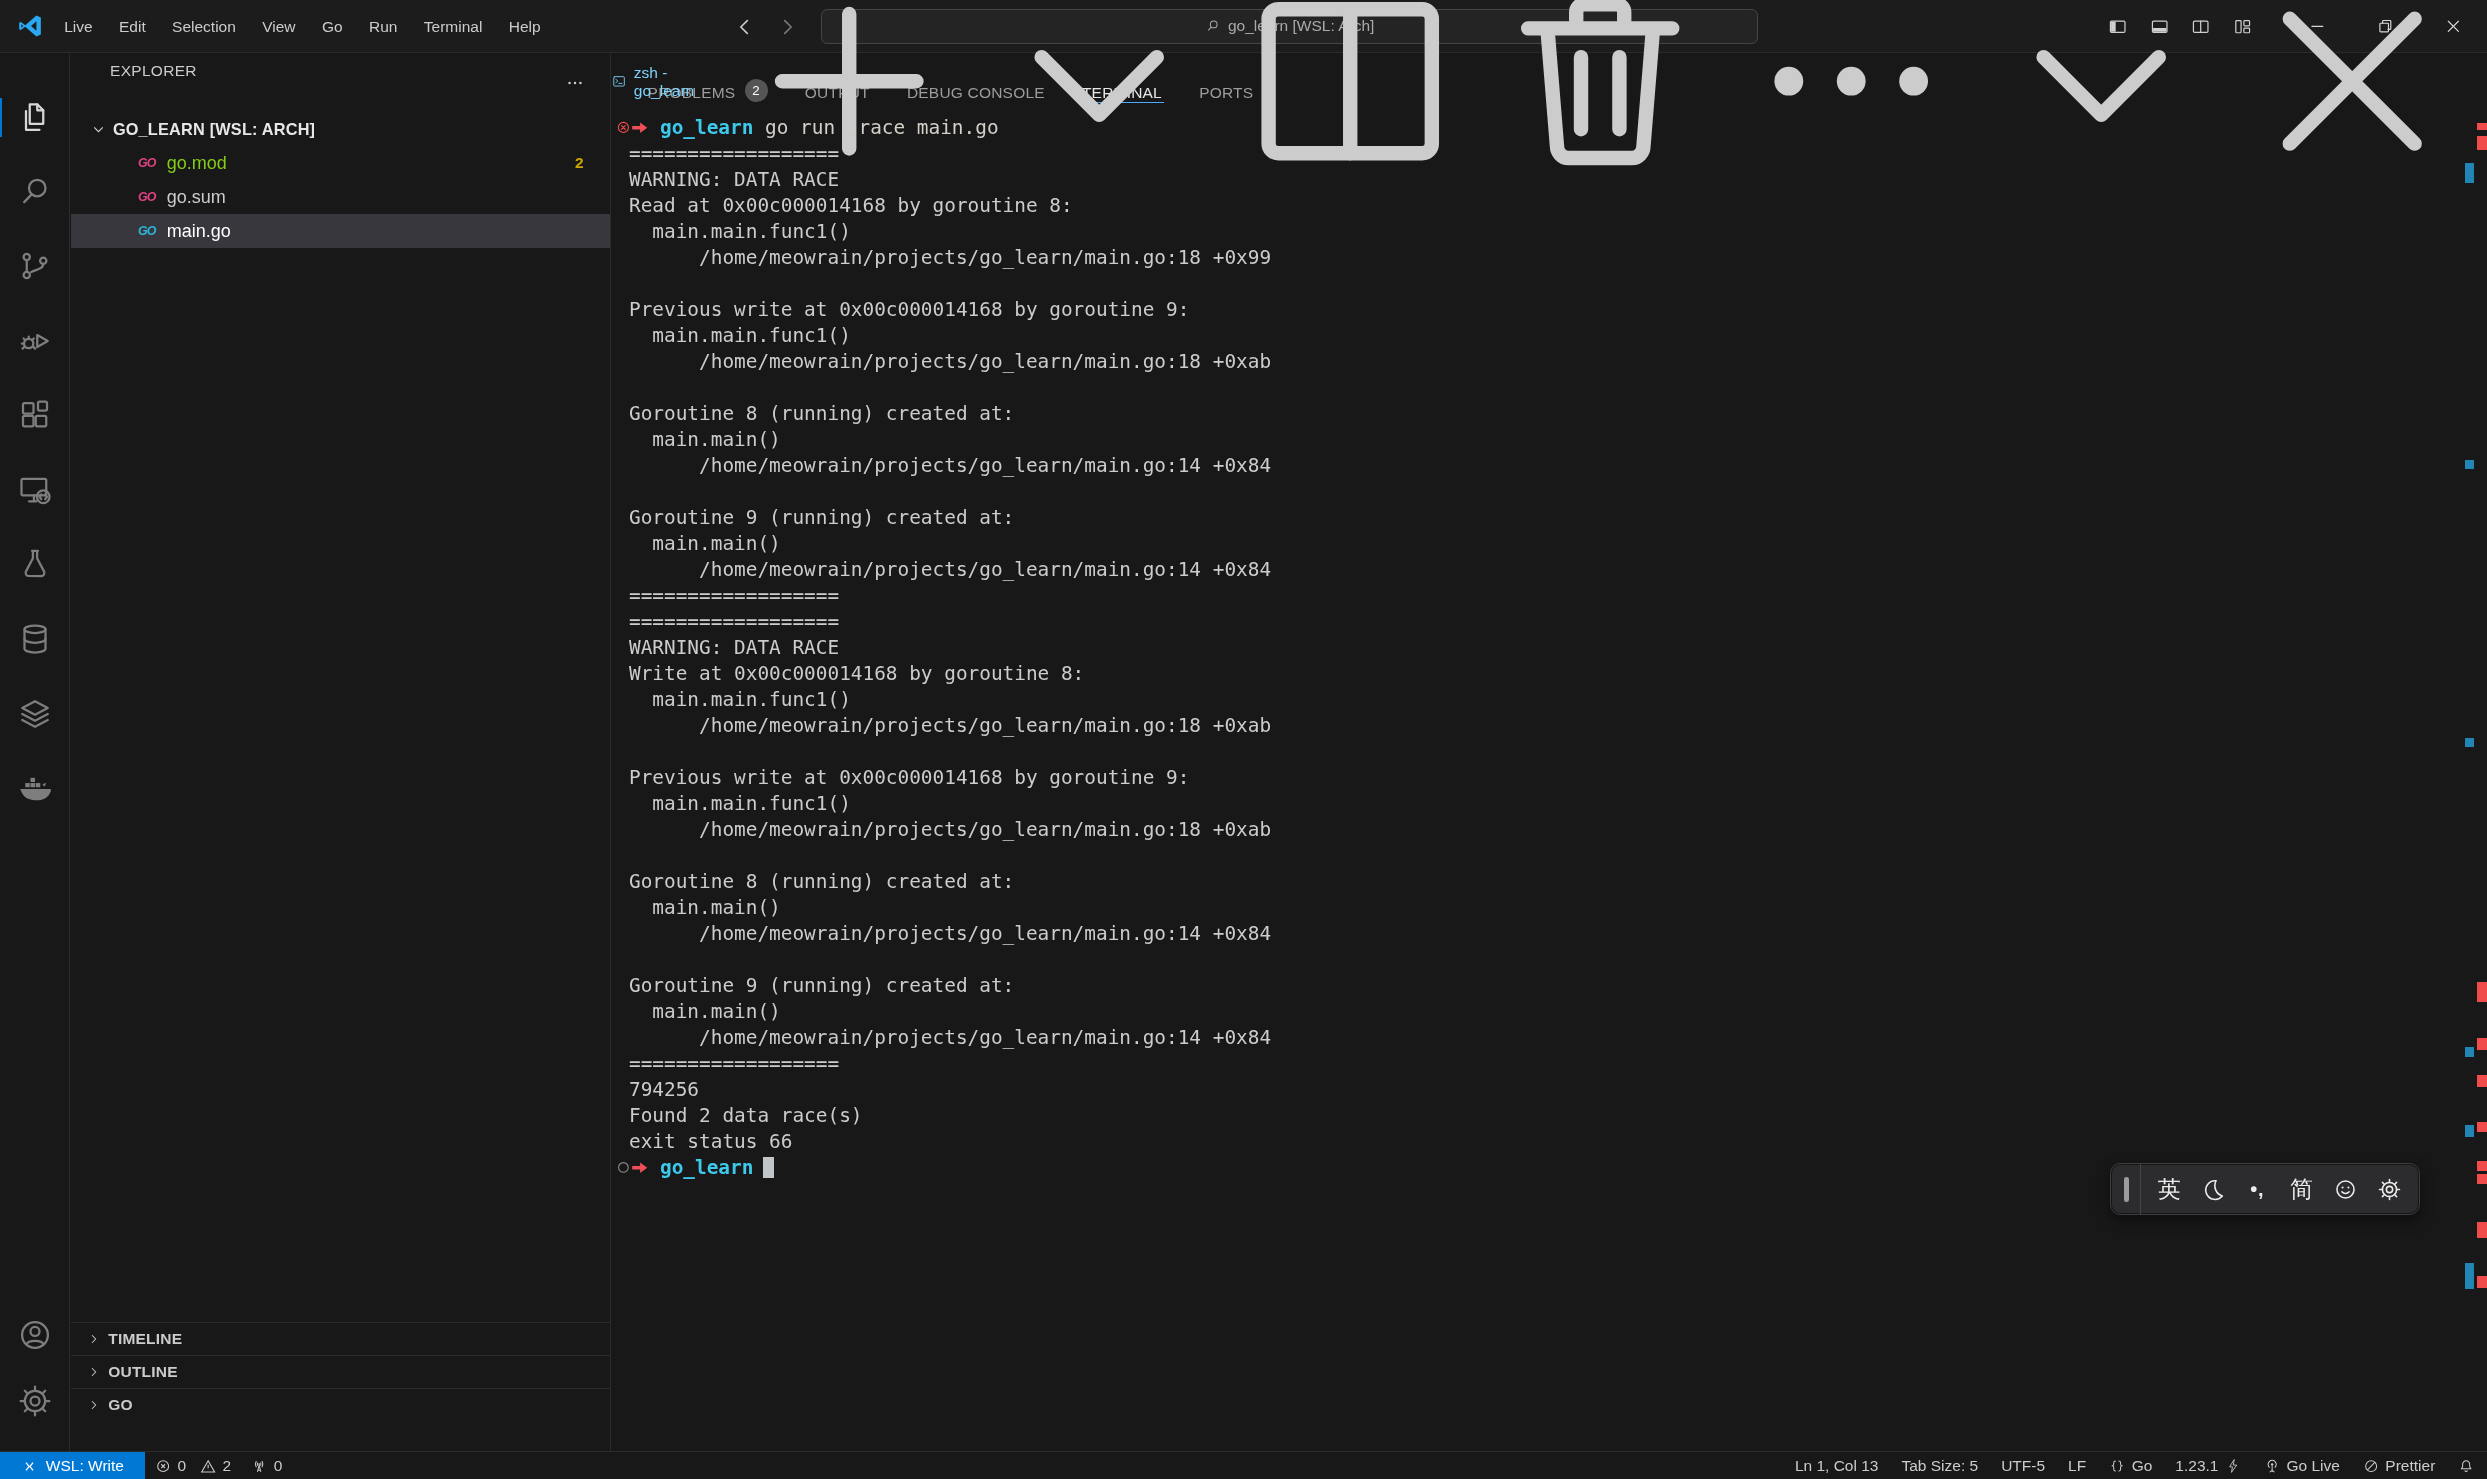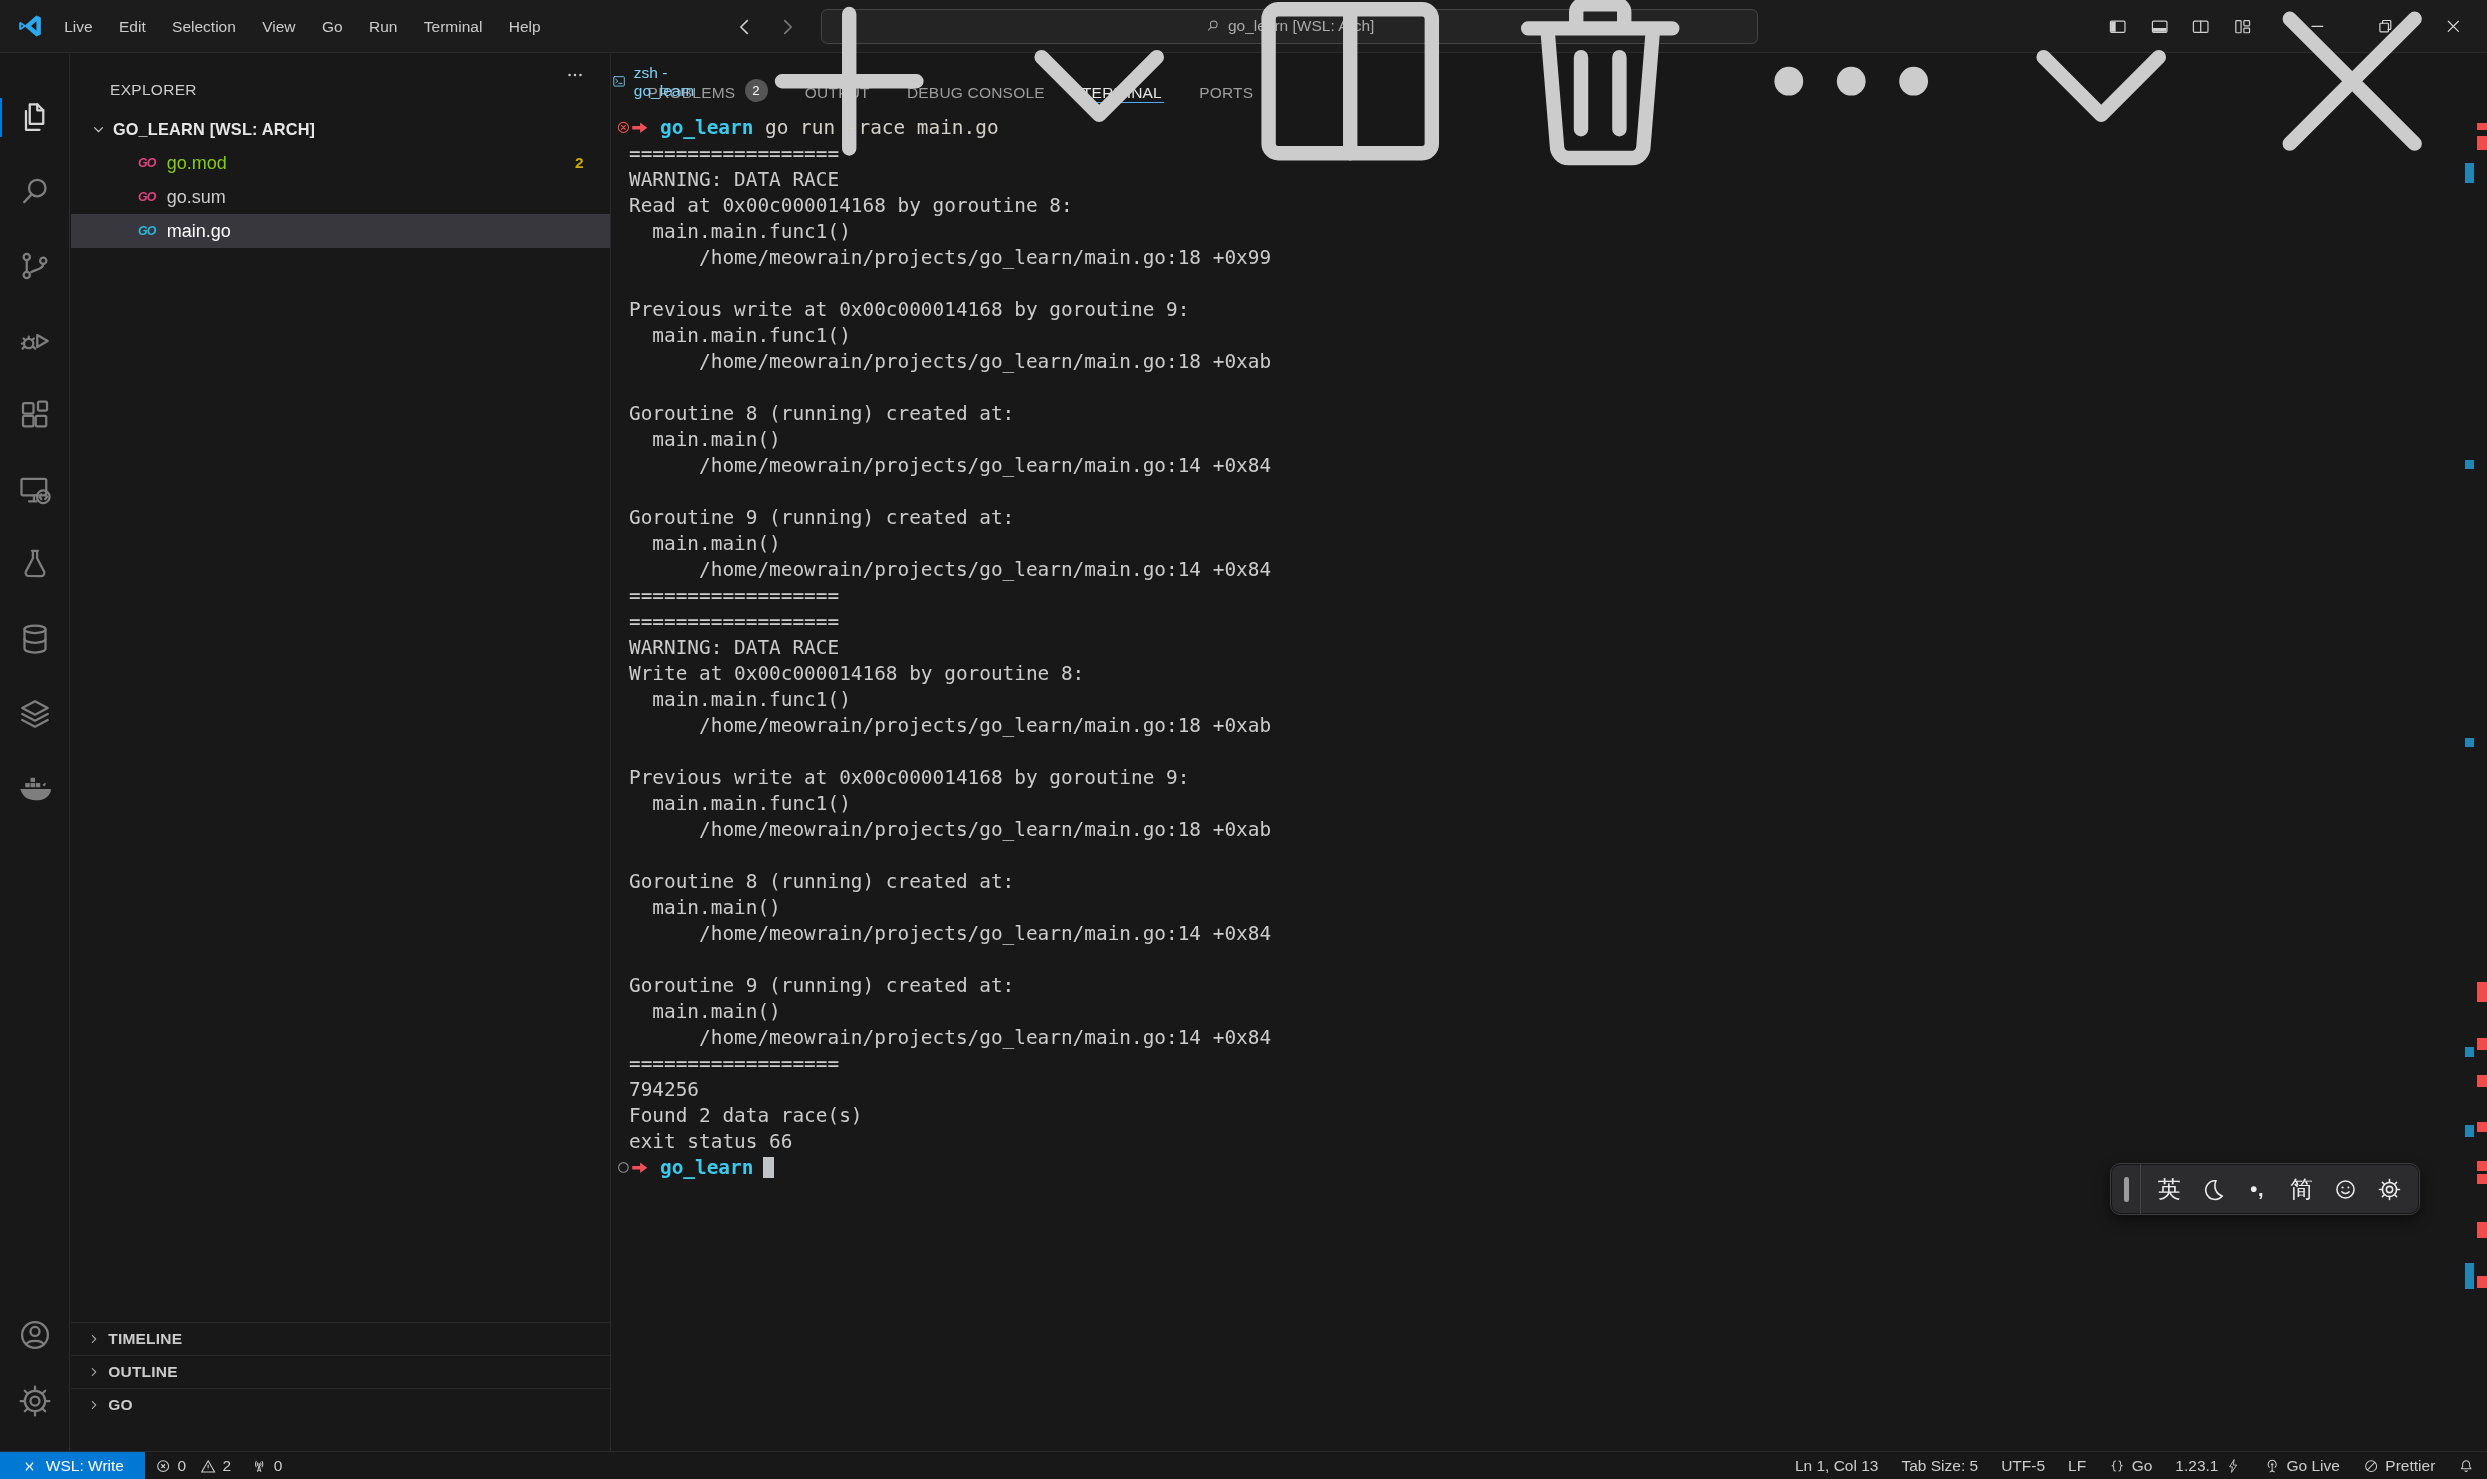--- a/index.html
+++ b/index.html
@@ -26,21 +26,21 @@
 
   
   .activitybar { position:absolute; left:0; top:54px; width:70px; height:1397px; background:#181818; border-right:0.8px solid #2b2b2b; }
   .ab-item { position:absolute; left:0; width:70px; height:54px; display:flex; align-items:center; justify-content:center; color:#7e7e7e; }
   .ab-item .icn { width:36px; height:36px; }
   .ab-item.active { color:#d7d7d7; }
   .ab-item.active::before { content:""; position:absolute; left:0; top:7.8px; width:2.3px; height:39px; background:#0078d4; }
 
   
   .sidebar { position:absolute; left:71px; top:54px; width:540px; height:1397px; background:#181818; border-right:0.8px solid #2b2b2b; }
-  .sb-header { position:absolute; left:0; top:0; width:100%; height:45px; display:flex; align-items:flex-end; }
+  .sb-header { position:absolute; left:0; top:8px; width:100%; height:45px; display:flex; align-items:flex-start; }
   .sb-title { margin-left:39px; font-size:15.5px; color:#cccccc; letter-spacing:0.3px; }
   .sb-ellipsis { position:absolute; right:25px; top:11px; width:20px; height:20px; color:#cccccc; }
   .sb-root { position:absolute; left:0; top:58px; width:100%; height:34px; display:flex; align-items:center; gap:6.2px; padding-left:18.7px; }
   .sb-root .icn { width:17px; height:17px; color:#cccccc; }
   .sb-root-label { font-size:16.3px; font-weight:bold; color:#e7e7e7; letter-spacing:0.2px; }
   .file-list { position:absolute; left:0; top:92px; width:100%; }
   .file-row { position:relative; height:34px; display:flex; align-items:center; padding-left:67px; }
   .file-row.selected { background:#37373d; }
   .go-ico { font-size:12.4px; font-weight:800; font-style:italic; letter-spacing:-0.8px; margin-right:11px; }
   .file-name { font-size:18px; }

